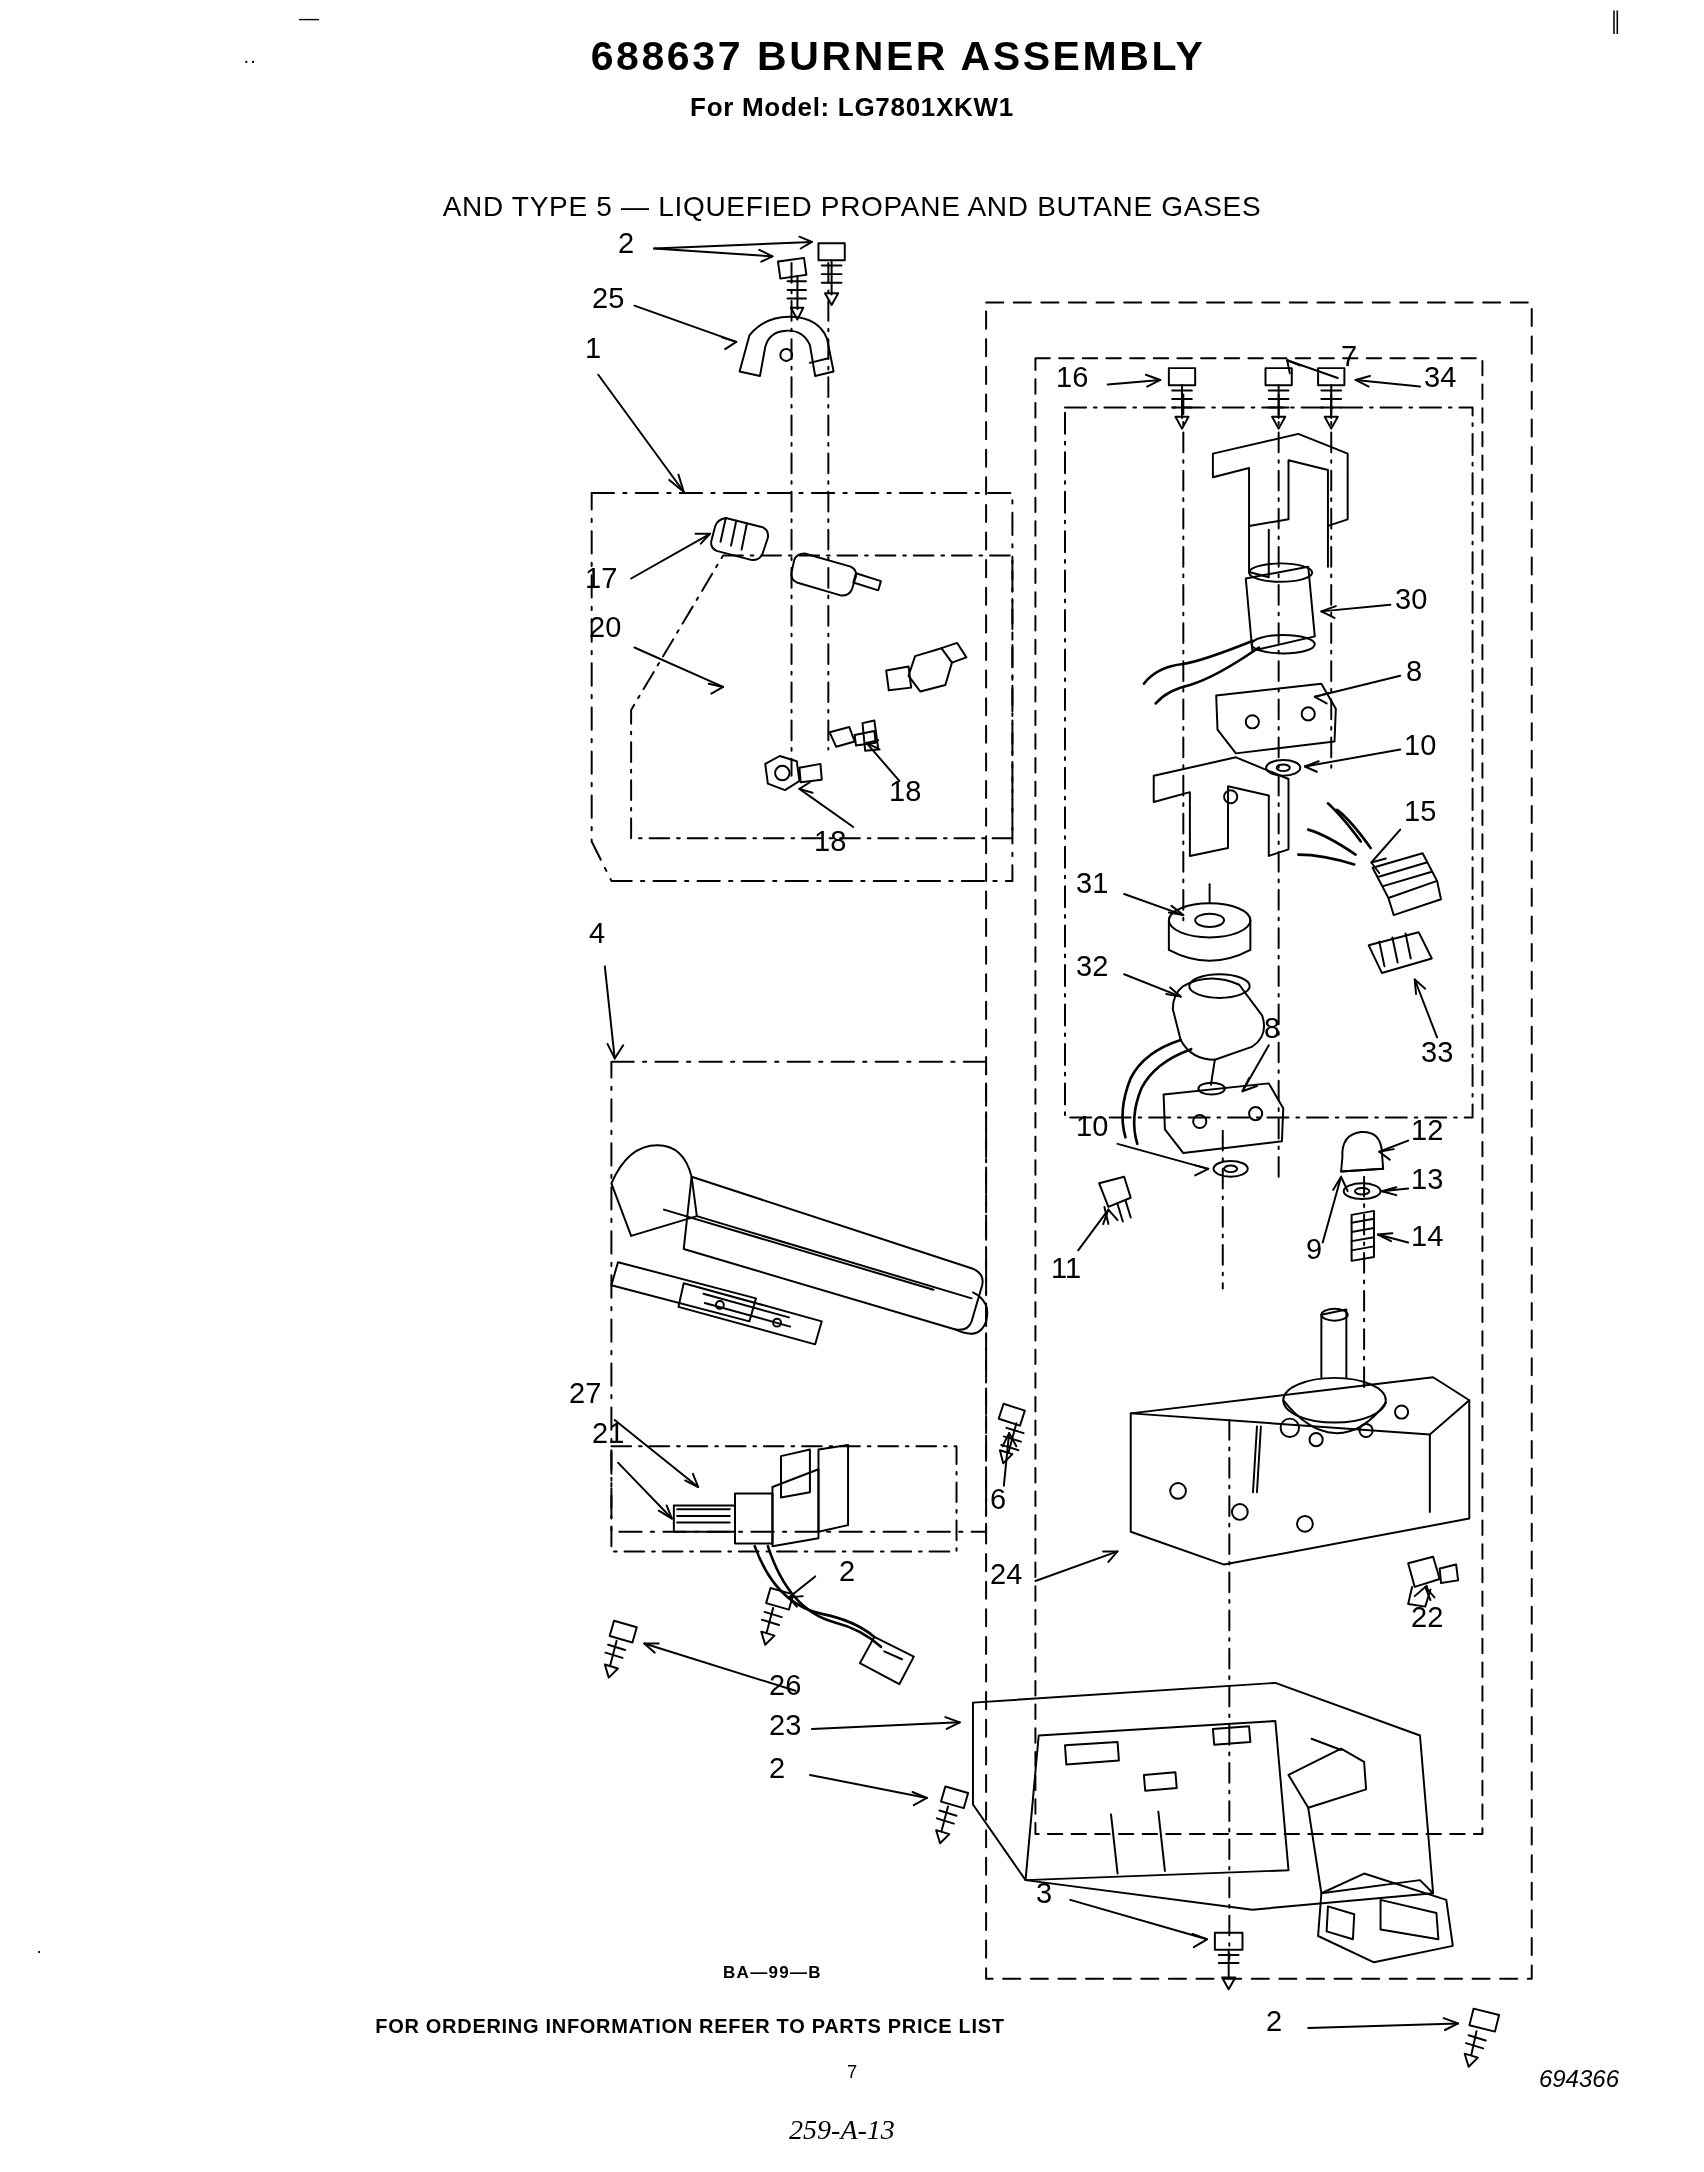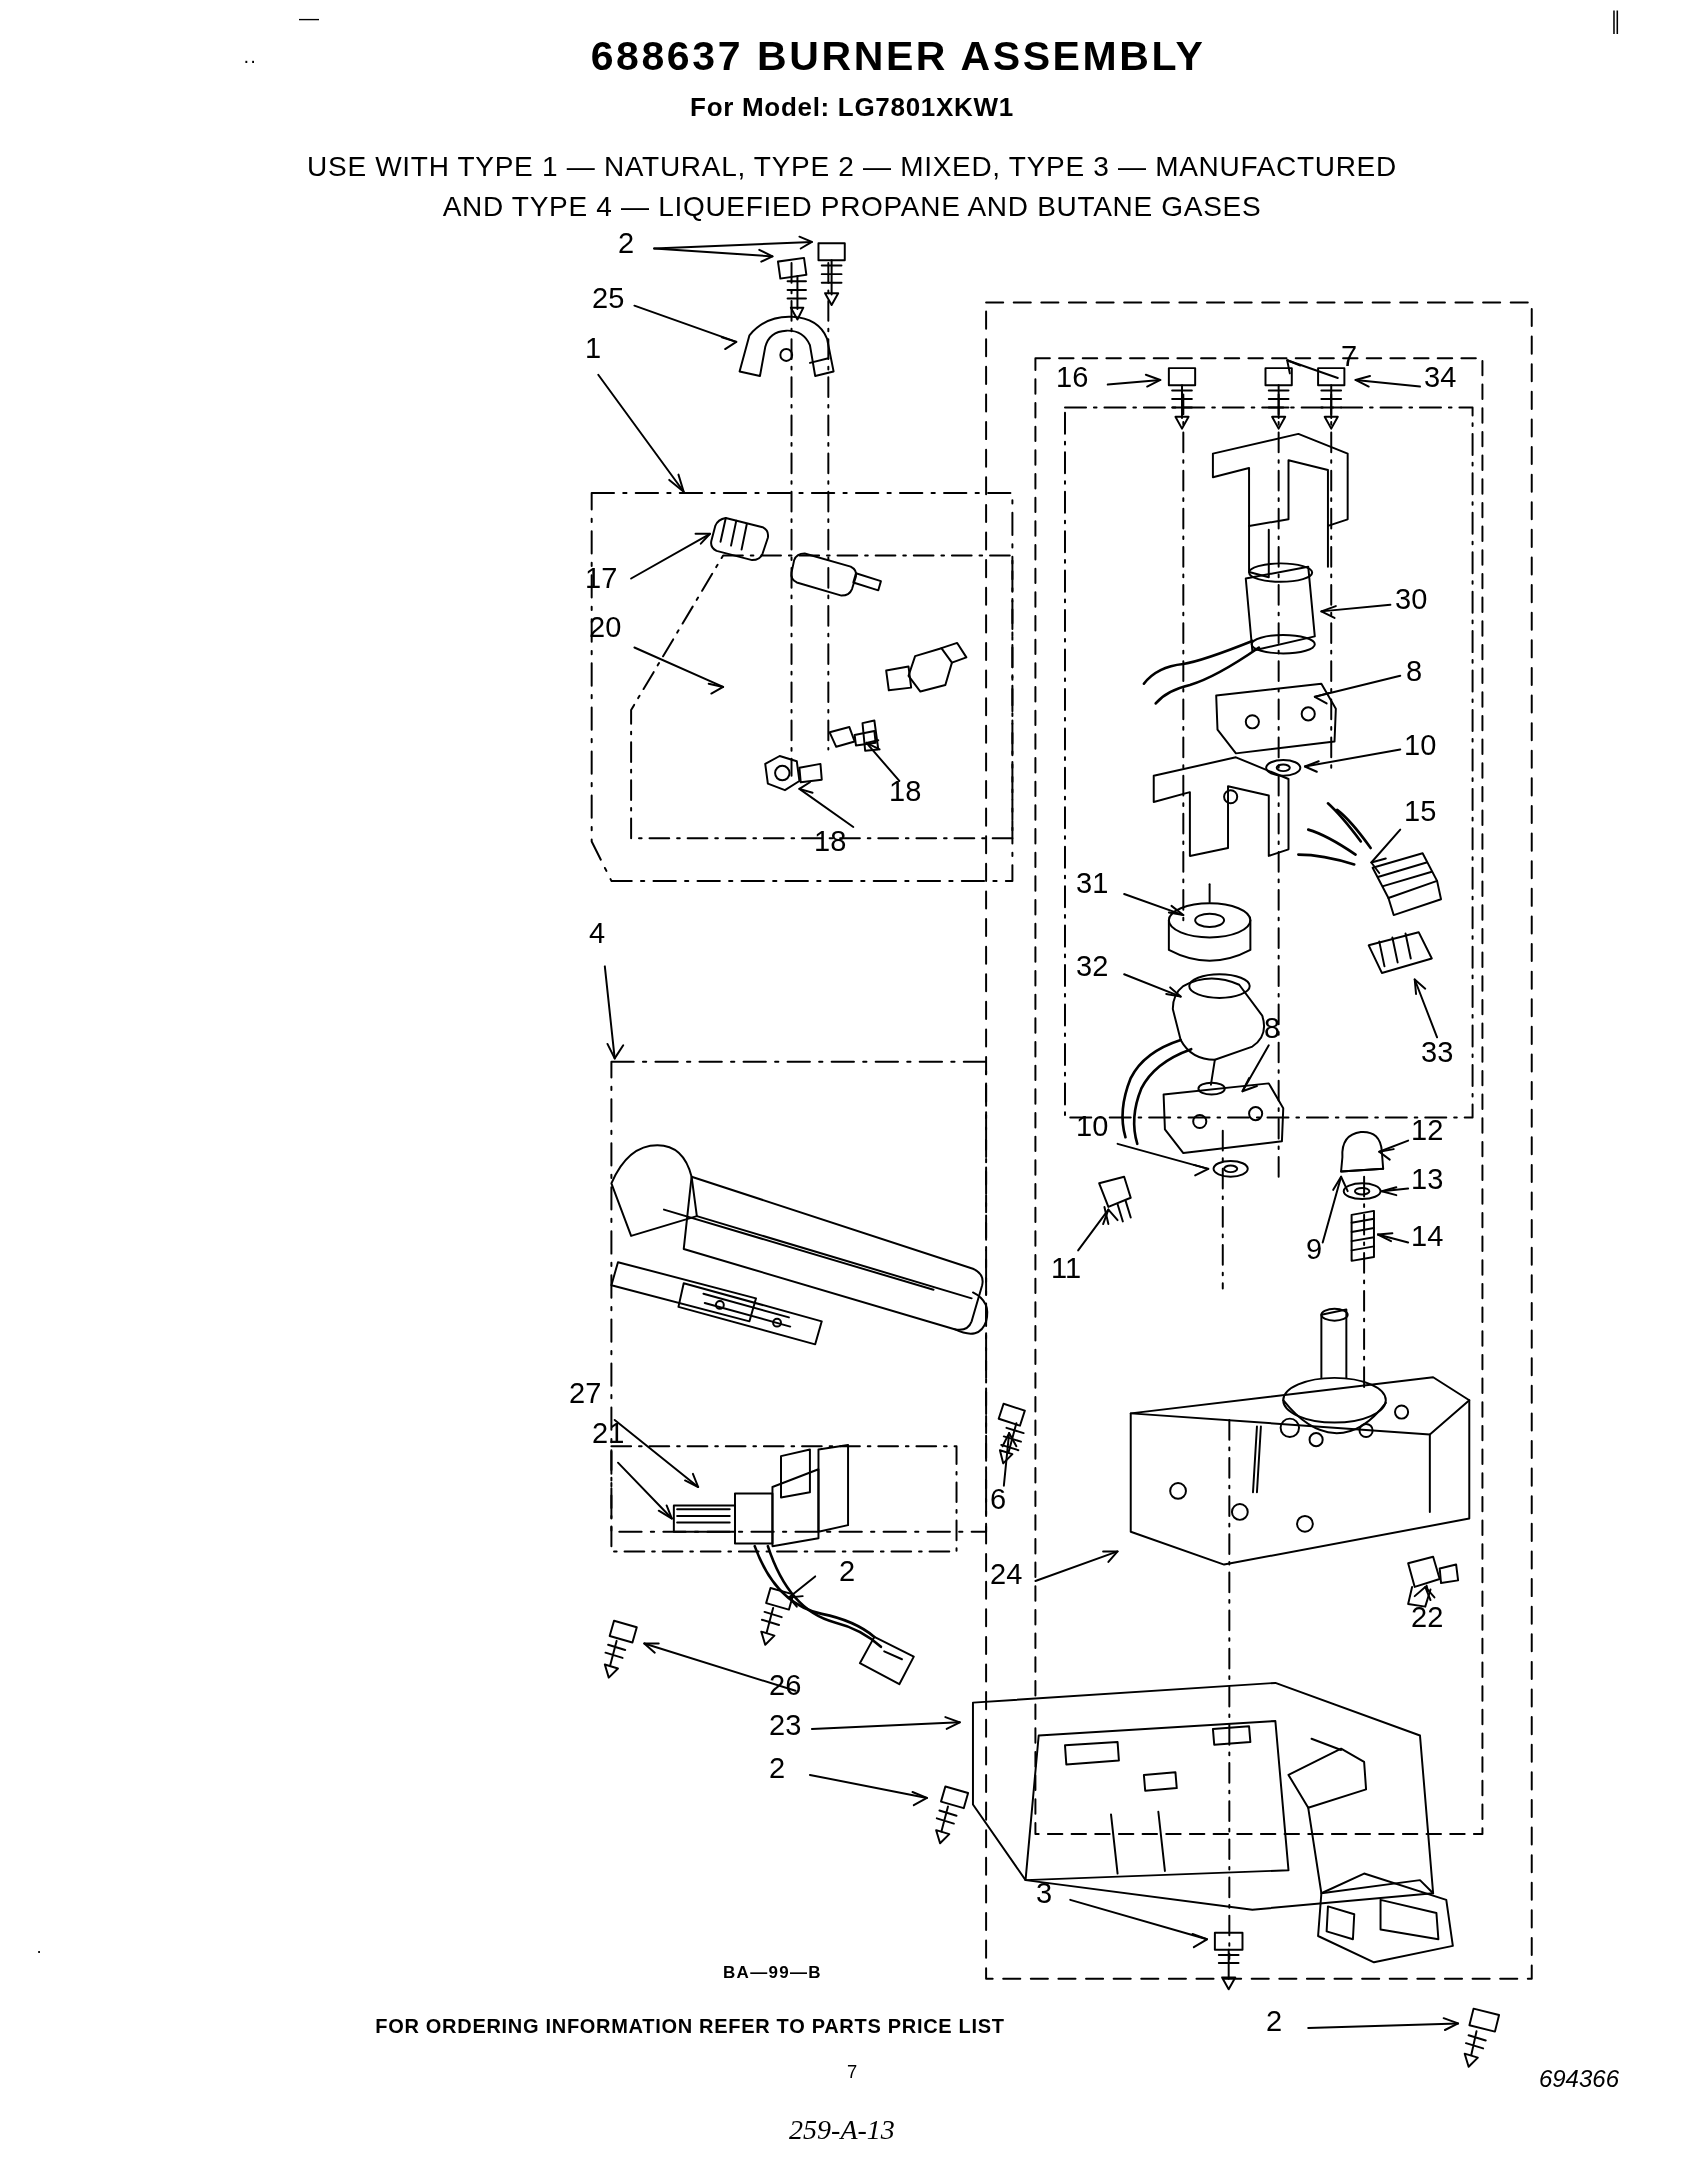--- a/index.html
+++ b/index.html
@@ -144,22 +144,21 @@
 
 <div id="page">
 
   <div class="tick-tl">—</div>
   <div class="tick-tl2">··</div>
   <div class="tick-tr">‖</div>
   <div class="tick-bl">·</div>
 
   <div class="title">688637  BURNER  ASSEMBLY</div>
   <div class="subtitle">For Model: LG7801XKW1</div>
-  <div class="usage-line usage1">USE WITH TYPE 1 — NATURAL, TYPE 2 — MIXED, TYPE 3 — MANUFACTURED</div>
-  <div class="usage-line usage2">AND TYPE 4 — LIQUEFIED PROPANE AND BUTANE GASES</div>
+  <div class="usage-line usage2">AND TYPE 5 — LIQUEFIED PROPANE AND BUTANE GASES</div>
 
   <svg id="art" viewBox="0 0 2592 3304">
     <g fill="none" stroke="#000" stroke-width="3" stroke-linecap="round" stroke-linejoin="round">
 
       <path d="M900 750 L1540 750 L1540 1340 L930 1340 L900 1280 Z" stroke-dasharray="34,14,5,14"></path>
 
       <path d="M1100 845 L1540 845 L1540 1275 L960 1275 L960 1080 L1100 845 Z" stroke-dasharray="30,12,4,12"></path>
 
       <path d="M930 1615 L1500 1615 L1500 2330 L930 2330 Z" stroke-dasharray="34,14,5,14"></path>
 

